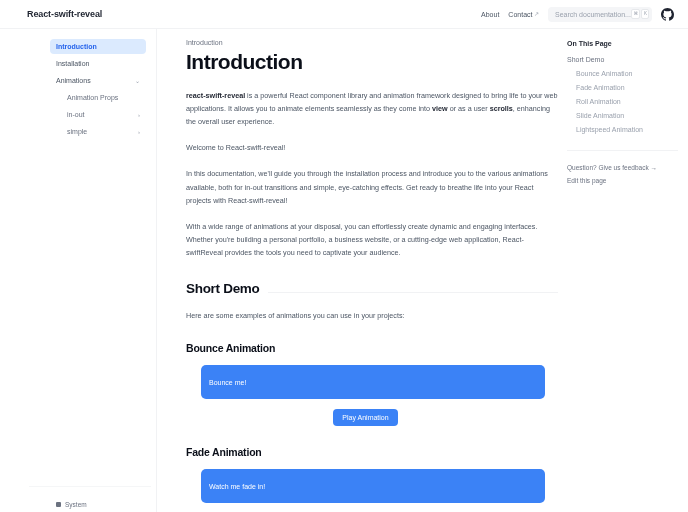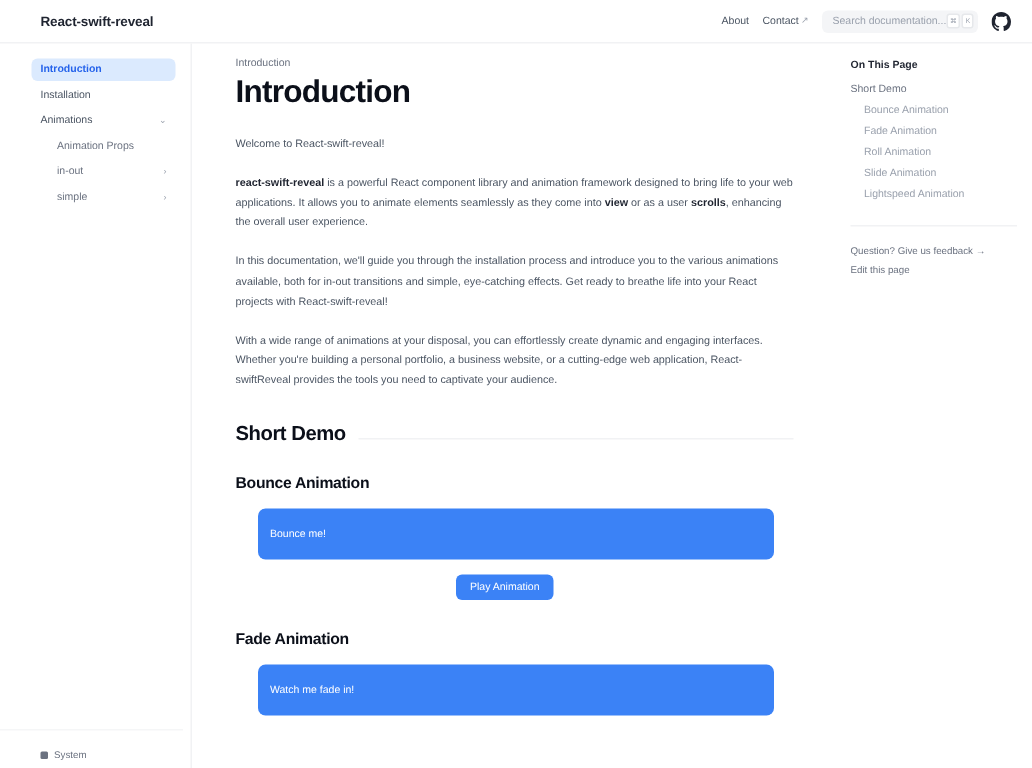--- a/index.html
+++ b/index.html
@@ -36,21 +36,21 @@
   .kbd-wrap { margin-left: auto; display: flex; gap: 1px; }
   .kbd {
     background: #ffffff; border: 1px solid #e6e8eb; border-radius: 2px;
     font-size: 4.5px; color: #9aa1ad; line-height: 1;
     padding: 1.5px 1.5px; min-width: 6px; text-align: center;
     font-family: "Liberation Sans", sans-serif;
   }
   .gh-icon { width: 13px; height: 13px; display: block; }
 
   
-  .shell { display: flex; height: 483px; }
+  .shell { display: flex; height: 483px; margin-left: 29px; }
 
   
   .sidebar {
     width: 128px; flex: 0 0 128px;
     border-right: 1px solid #f1f2f4;
     padding: 10px 5px 0 0;
     display: flex; flex-direction: column;
     position: relative;
   }
   .nav-list { padding-left: 27px; padding-right: 5px; }
@@ -184,32 +184,33 @@
         <span>System</span>
       </div>
     </div>
   </nav>
 
   <main class="main">
     <div class="content">
       <div class="breadcrumb">Introduction</div>
       <h1>Introduction</h1>
 
+      <p class="body"><b>react-swift-reveal</b><span> is a powerful React component library and animation framework designed to bring life to your web applications. It allows you to animate elements seamlessly as they come into </span><b>view</b><span> or as a user </span><b>scrolls</b><span>, enhancing the overall user experience.</span></p>
+
       <p class="body">Welcome to React-swift-reveal!</p>
-
-      <p class="body"><b>react-swift-reveal</b><span> is a powerful React component library and animation framework designed to bring life to your web applications. It allows you to animate elements seamlessly as they come into </span><b>view</b><span> or as a user </span><b>scrolls</b><span>, enhancing the overall user experience.</span></p>
 
       <p class="body">In this documentation, we'll guide you through the installation process and introduce you to the various animations available, both for in-out transitions and simple, eye-catching effects. Get ready to breathe life into your React projects with React-swift-reveal!</p>
       <p class="body">With a wide range of animations at your disposal, you can effortlessly create dynamic and engaging interfaces. Whether you're building a personal portfolio, a business website, or a cutting-edge web application, React-swiftReveal provides the tools you need to captivate your audience.</p>
 
       <div class="h2-row">
         <h2>Short Demo</h2>
         <div class="h2-rule"></div>
       </div>
 
+      <p class="body">Here are some examples of animations you can use in your projects:</p>
 
       <h3>Bounce Animation</h3>
       <div class="demo-box">
         <span class="demo-label">Bounce me!</span>
       </div>
       <div class="play-row">
         <button class="play-btn">Play Animation</button>
       </div>
 
       <h3>Fade Animation</h3>

